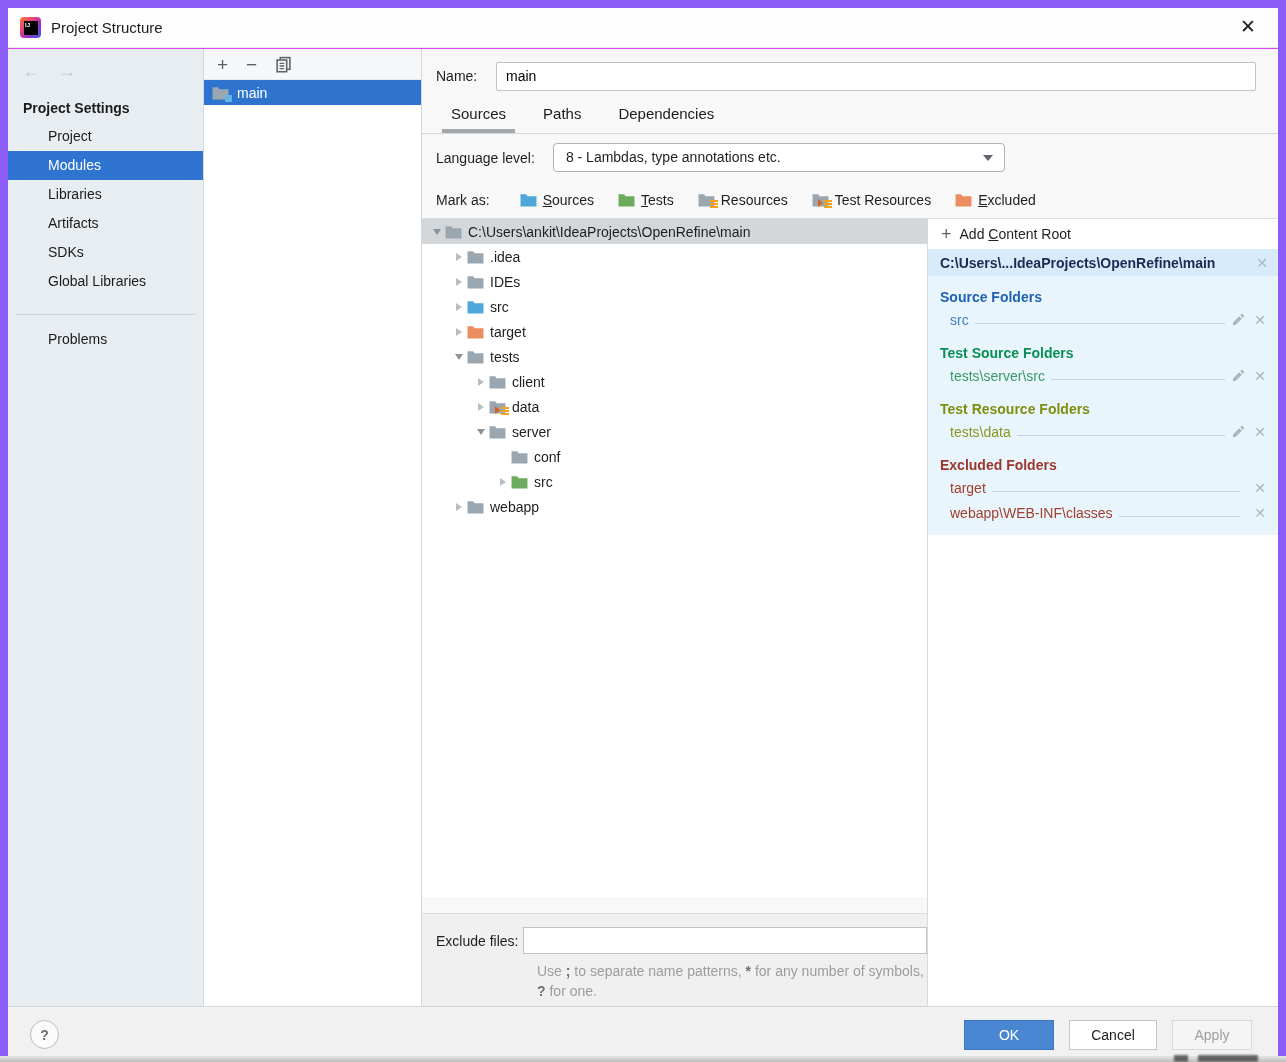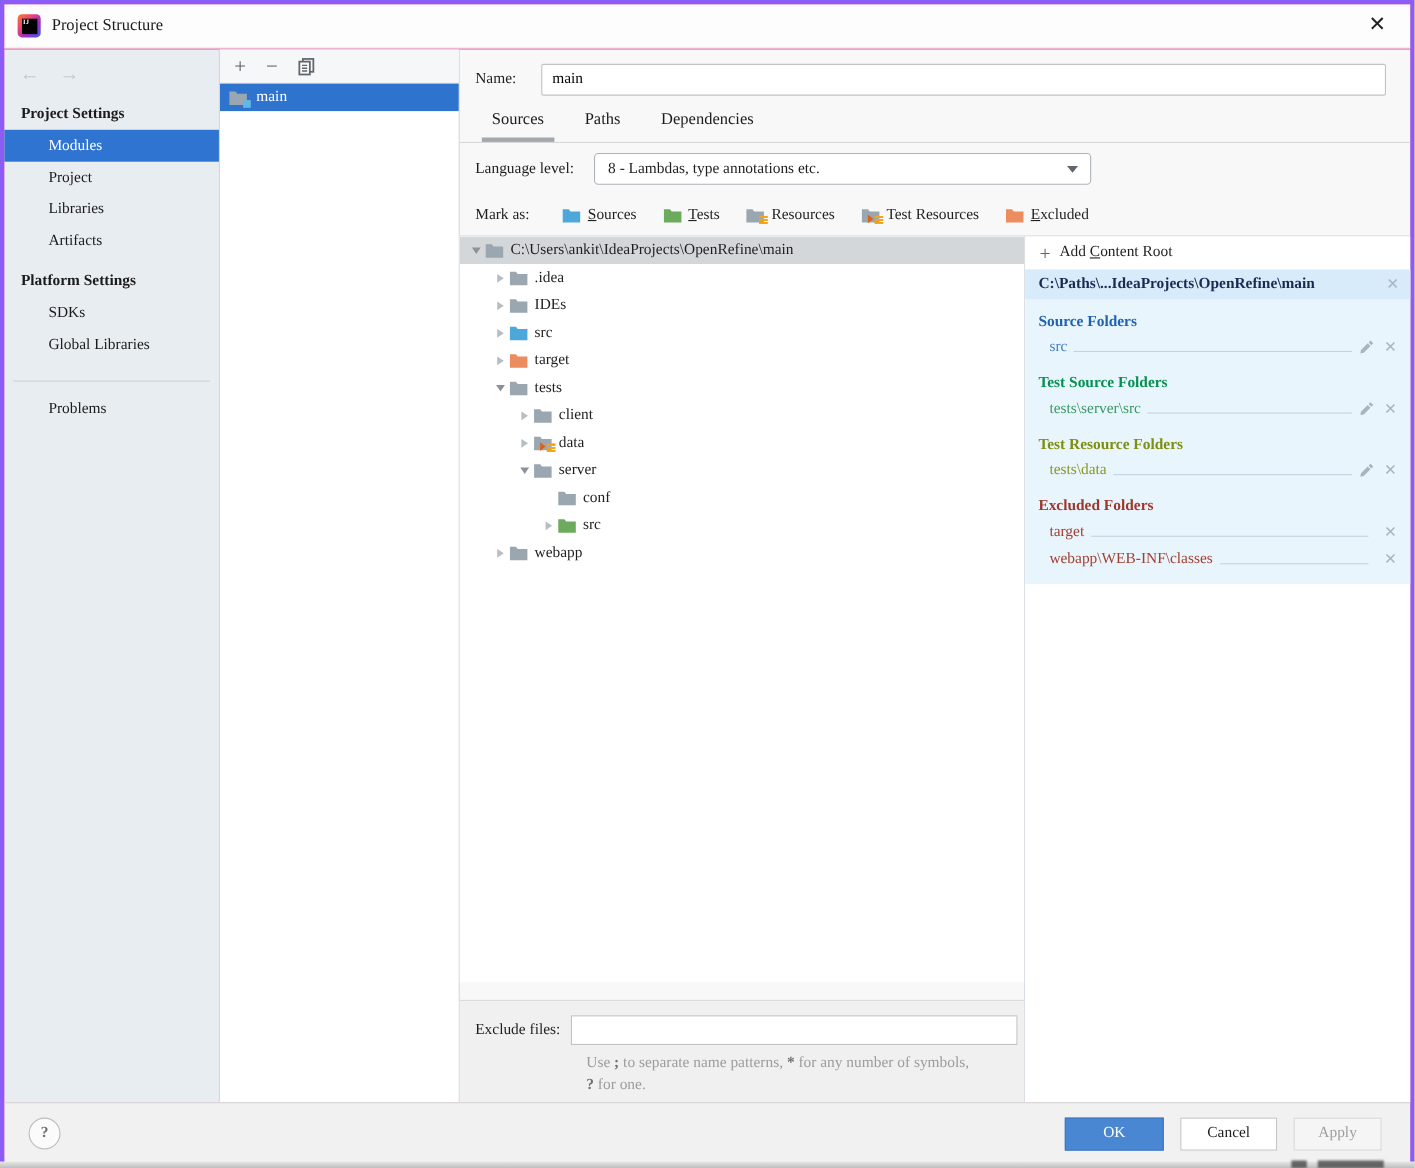--- a/index.html
+++ b/index.html
@@ -4,21 +4,21 @@
 <style>
   * { margin:0; padding:0; box-sizing:border-box; }
   html,body { background:#cfcfcf; }
   .screen {
     position:relative; width:1286px; height:1062px;
     font-family:"Liberation Sans", sans-serif; font-size:14px; color:#1e1e1e;
     background:#dedede; overflow:hidden;
   }
   .dialog {
     position:absolute; left:0; top:0; width:1286px; height:1056px;
-    background:#ec4899; border:4px solid #8b5cf6;font-family:Liberation Serif, serif;
+    background:#d946ef; border:8px solid #8b5cf6;
   }
   
   .behind-strip { position:absolute; left:0; bottom:0; width:100%; height:6px; background:linear-gradient(#e6e6e6,#bdbdbd); }
   .artifact { position:absolute; bottom:0; height:7px; background:#4f4f4f; filter:blur(1px); opacity:.85; }
   .artifact.a1 { right:28px; width:60px; }
   .artifact.a2 { right:98px; width:14px; }
 
   
   .titlebar { position:absolute; left:0; top:0; right:0; height:40px; background:#fdfdfd; border-bottom:1px solid #e8e8e8; display:flex; align-items:center; padding-left:12px; }
   .app-icon { width:21px; height:21px; border-radius:4px; position:relative; background:linear-gradient(135deg,#f97a2b 0%,#e8447c 35%,#9b2fc9 65%,#3a5fe8 100%); margin-right:10px; }
@@ -138,25 +138,24 @@
       <span class="close-x">✕</span>
     </div>
 
     <div class="body">
 
       <div class="sidebar">
         <div class="nav-arrows">
           <span>←</span><span>→</span>
         </div>
         <div class="side-group-label">Project Settings</div>
+        <div class="side-item">Project</div>
         <div class="side-item selected">Modules</div>
-        <div class="side-item">Project</div>
         <div class="side-item">Libraries</div>
         <div class="side-item">Artifacts</div>
-        <div class="side-group-label">Platform Settings</div>
         <div class="side-item">SDKs</div>
         <div class="side-item">Global Libraries</div>
         <div class="side-divider"></div>
         <div class="side-item">Problems</div>
       </div>
 
       <div class="modpanel">
         <div class="mod-toolbar">
           <span class="tb-glyph">+</span>
           <span class="tb-glyph">−</span>
@@ -399,21 +398,21 @@
             </div>
           </div>
 
           <div class="right-col">
             <div class="add-root">
               <span class="plus-g">+</span>
               <span><span>Add </span><span class="u">C</span><span>ontent Root</span></span>
             </div>
             <div class="root-block">
               <div class="root-header">
-                <span class="path">C:\Paths\...IdeaProjects\OpenRefine\main</span>
+                <span class="path">C:\Users\...IdeaProjects\OpenRefine\main</span>
                 <span class="xg">✕</span>
               </div>
 
               <div class="section">
                 <div class="sec-title c-src">Source Folders</div>
                 <div class="item-row">
                   <span class="ilabel i-src">src</span>
                   <span class="item-line"></span>
                   <svg class="pencil" viewBox="0 0 16 16">
                       <path d="M11.6 1.7l2.7 2.7-1.8 1.8-2.7-2.7zM8.9 4.4l2.7 2.7-6.5 6.5-3.3.6.6-3.3z"></path>

